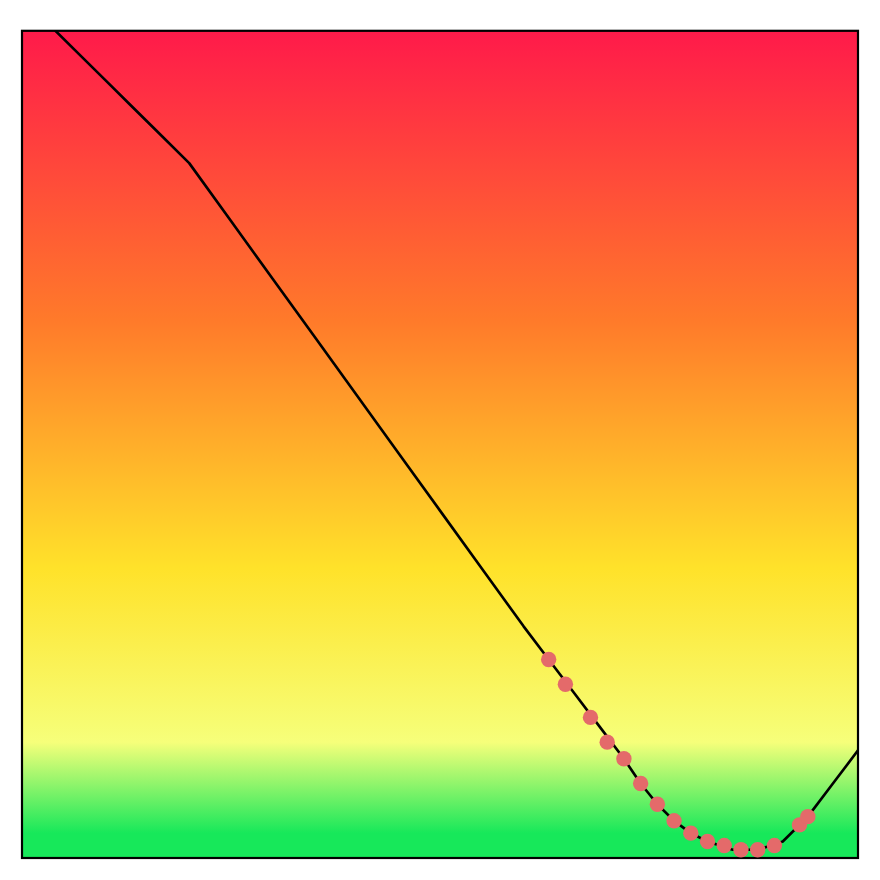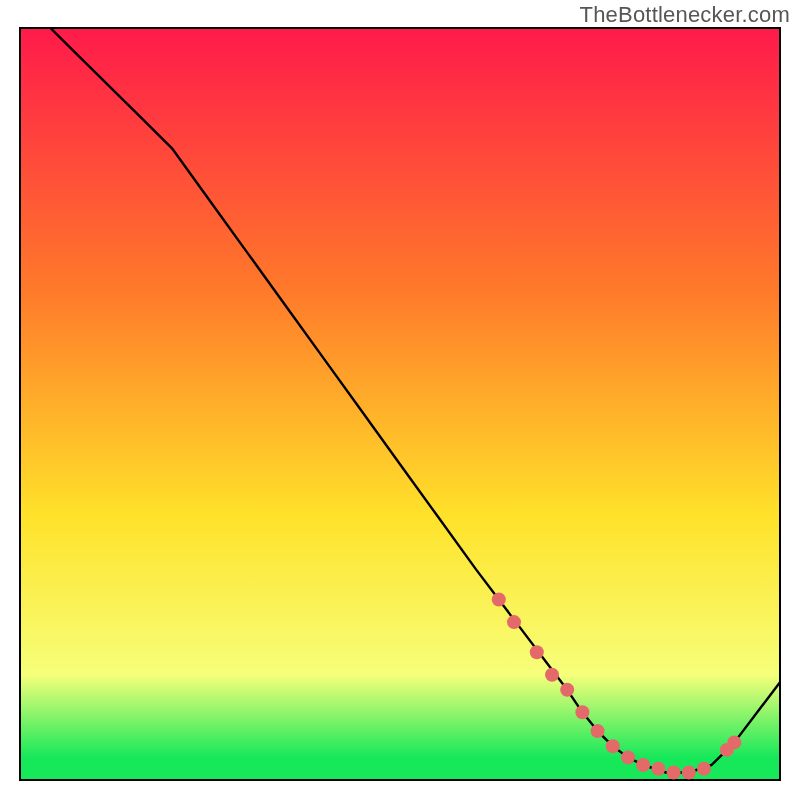--- a/index.html
+++ b/index.html
@@ -32,21 +32,20 @@
     width: 800px;
     height: 800px;
     display: block;
   }
 </style>
 </head>
 <body>
 
 <div class="wrap">
 
-  <div class="attribution">TheBottlenecker.com</div>
 
   <svg class="chart" viewBox="0 0 800 800">
     <defs>
       <linearGradient id="bg-grad" x1="0" y1="0" x2="0" y2="1">
         <stop id="g0" offset="0%" stop-color="#ff1a4a"></stop>
         <stop id="g1" offset="35%" stop-color="#ff7a2a"></stop>
         <stop id="g2" offset="65%" stop-color="#ffe22a"></stop>
         <stop id="g3" offset="86%" stop-color="#f6ff7a"></stop>
         <stop id="g4" offset="97%" stop-color="#17e85a"></stop>
         <stop id="g5" offset="100%" stop-color="#17e85a"></stop>

